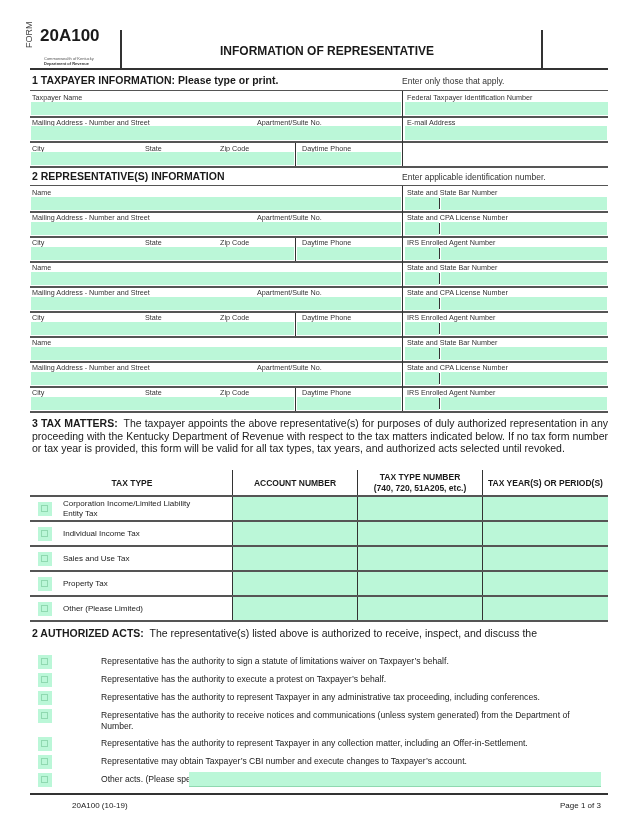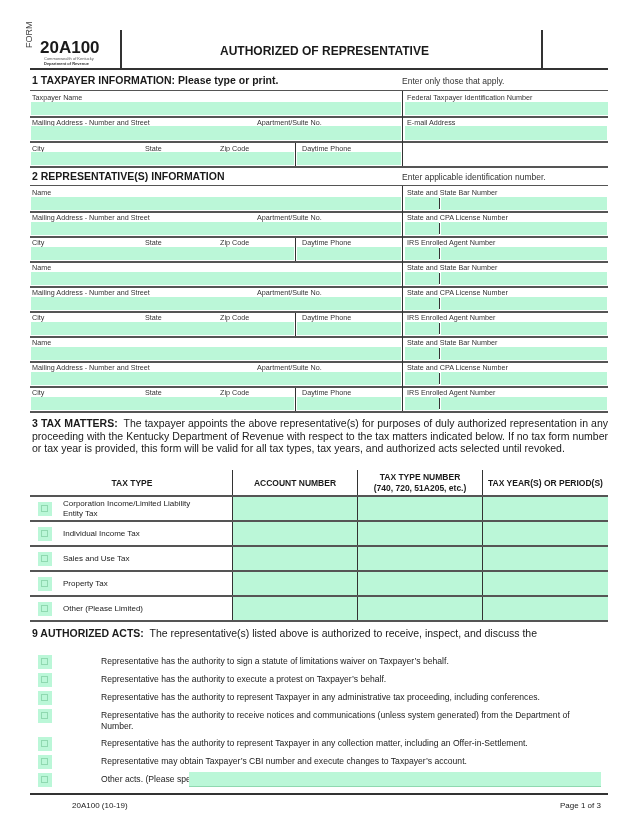--- a/index.html
+++ b/index.html
@@ -15,25 +15,25 @@
   .cb::after { content:""; position:absolute; left:3px; top:3px; width:7px; height:7px; border:1px solid #8fd9b0; box-sizing:border-box; }
   .para { position:absolute; font-size:10.5px; line-height:12.5px; text-align:justify; }
   .th { position:absolute; font-size:8.5px; font-weight:bold; text-align:center; line-height:11px; }
   .tt { position:absolute; font-size:8px; line-height:10px; color:#222; }
   .act { position:absolute; font-size:8.6px; line-height:11px; color:#222; white-space:nowrap;padding-left:38px; }
 </style>
 </head>
 <body>
 
 <div class="abs" style="left:24px;top:48px;font-size:9px;color:#444;transform:rotate(-90deg);transform-origin:left top;">FORM</div>
-<div class="abs" style="left:40px;top:26px;font-size:17px;font-weight:bold;margin-top:12px;">20A100</div>
+<div class="abs" style="left:40px;top:26px;font-size:17px;font-weight:bold;">20A100</div>
 <div class="abs" style="left:44px;top:56px;font-size:4px;color:#555;">Commonwealth of Kentucky</div>
 <div class="abs" style="left:44px;top:61px;font-size:4px;color:#333;font-weight:bold;">Department of Revenue</div>
 <div class="vline" style="left:120px;top:30px;height:38px;"></div>
-<div class="abs" style="left:220px;top:44px;font-size:12px;font-weight:bold;">AUTHORIZED OF REPRESENTATIVE</div>
+<div class="abs" style="left:220px;top:44px;font-size:12px;font-weight:bold;">INFORMATION OF REPRESENTATIVE</div>
 <div class="vline" style="left:541px;top:30px;height:38px;"></div>
 <div class="hline" style="left:30px;top:68px;width:578px;background:#333;"></div>
 
 <div class="sec-title" style="left:32px;top:74px;">1   TAXPAYER INFORMATION: Please type or print.</div>
 <div class="note" style="left:402px;top:76px;">Enter only those that apply.</div>
 <div class="hline" style="left:30px;top:90px;width:578px;height:1px;"></div>
 
 <div class="lbl" style="left:32px;top:94px;">Taxpayer Name</div>
 <input class="field" style="left: 31px; top: 102px; width: 370px; height: 13px;">
 <div class="lbl" style="left:407px;top:94px;">Federal Taxpayer Identification Number</div>
@@ -219,21 +219,21 @@
         <div>Other (Please Limited)</div>
         <div></div>
       </div>
       <input class="field" style="left: 233px; top: 597px; width: 124px; height: 23px;">
       <input class="field" style="left: 358px; top: 597px; width: 124px; height: 23px;">
       <input class="field" style="left: 483px; top: 597px; width: 125px; height: 23px;">
       <div class="hline" style="left:30px;top:620px;width:578px;"></div>
     </div>
 
 <div class="para" style="left:32px;top:627px;width:576px;text-align:left;">
-  <b>9   AUTHORIZED ACTS:</b>&nbsp;
+  <b>2   AUTHORIZED ACTS:</b>&nbsp;
   <span>The representative(s) listed above is authorized to receive, inspect, and discuss the</span><br>
 </div>
 
 <div id="acts">
       <div class="cb" style="left:38px;top:655px;"></div>
       <div class="act" style="left:63px;top:656px;">Representative has the authority to sign a statute of limitations waiver on Taxpayer’s behalf.</div>
 
       <div class="cb" style="left:38px;top:673px;"></div>
       <div class="act" style="left:63px;top:674px;">Representative has the authority to execute a protest on Taxpayer’s behalf.</div>
 

